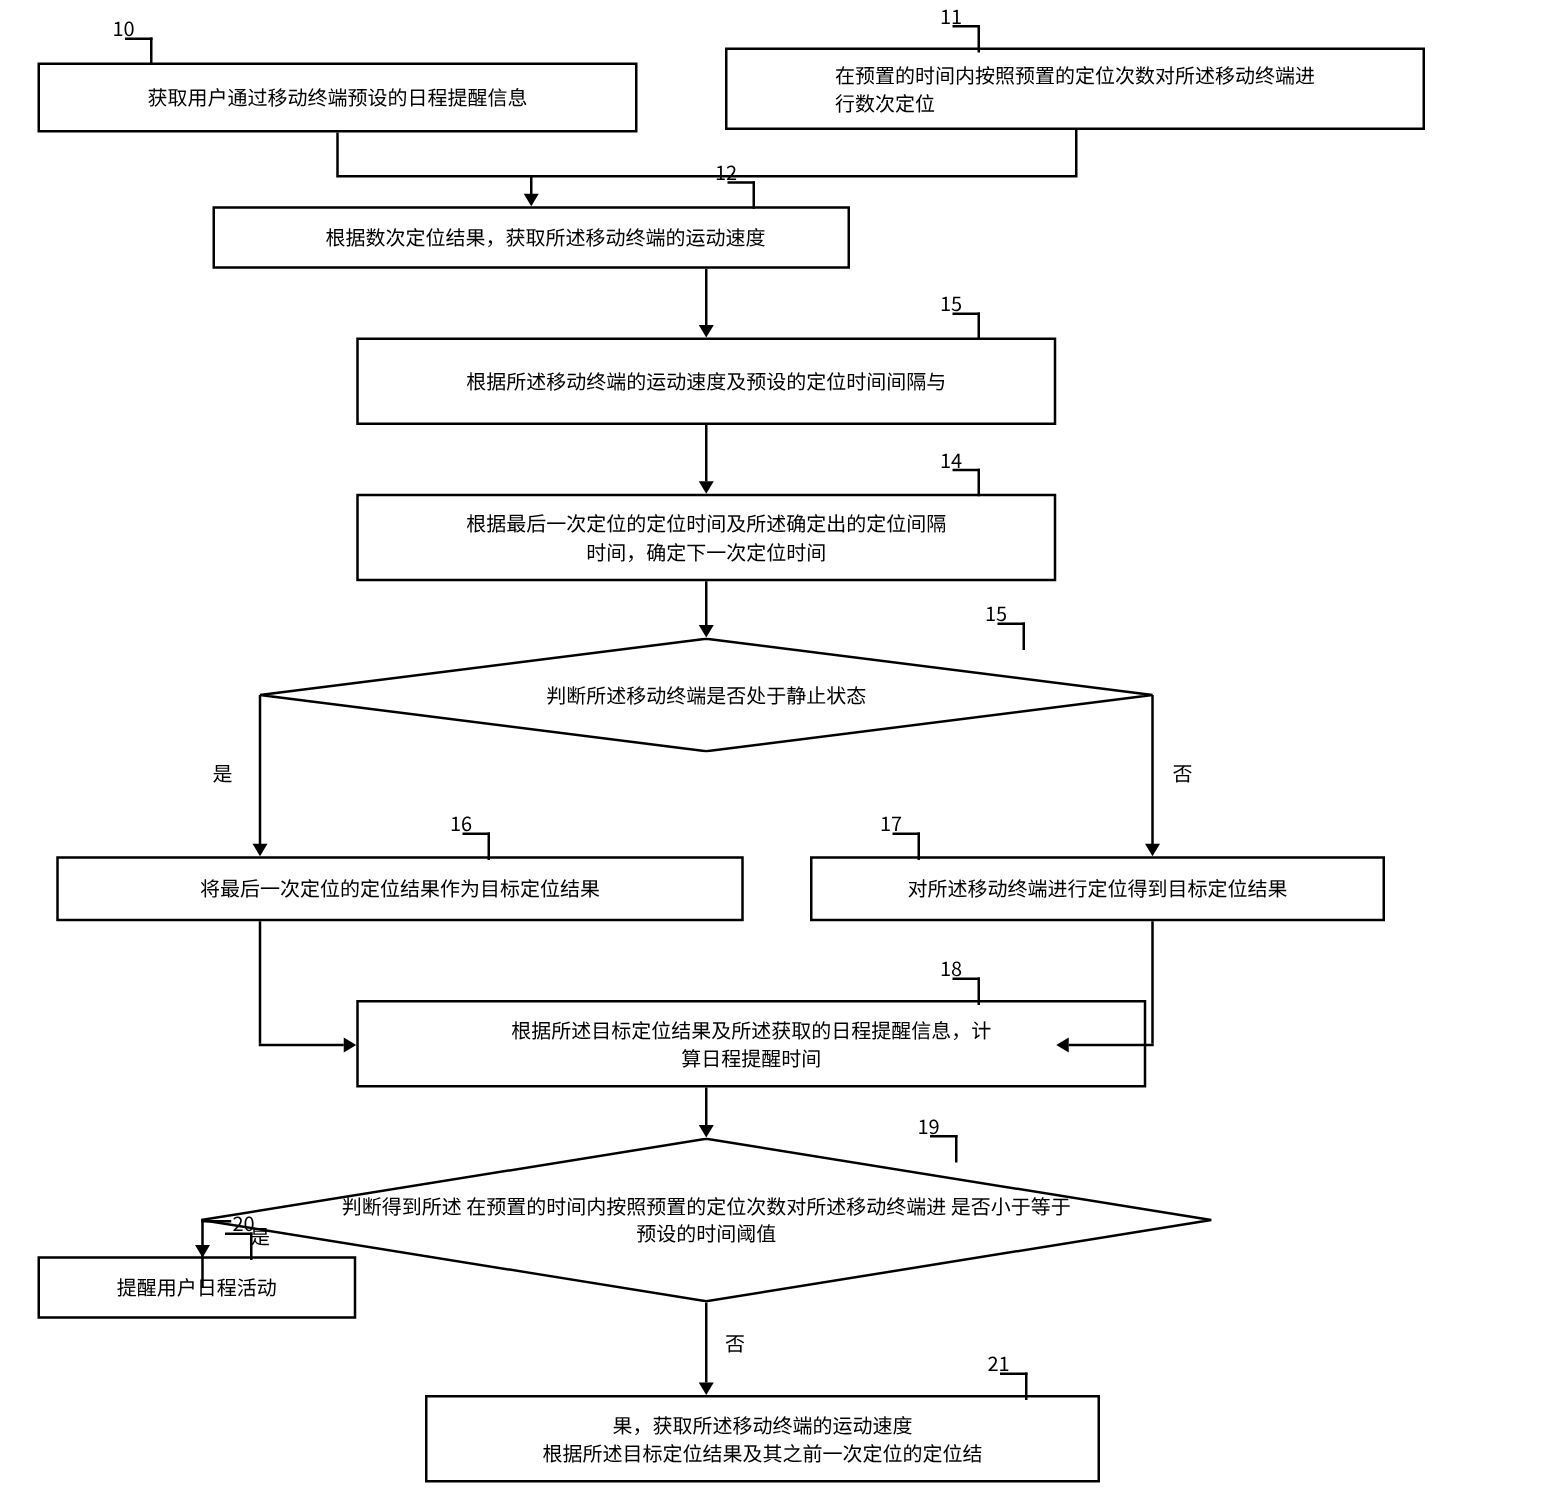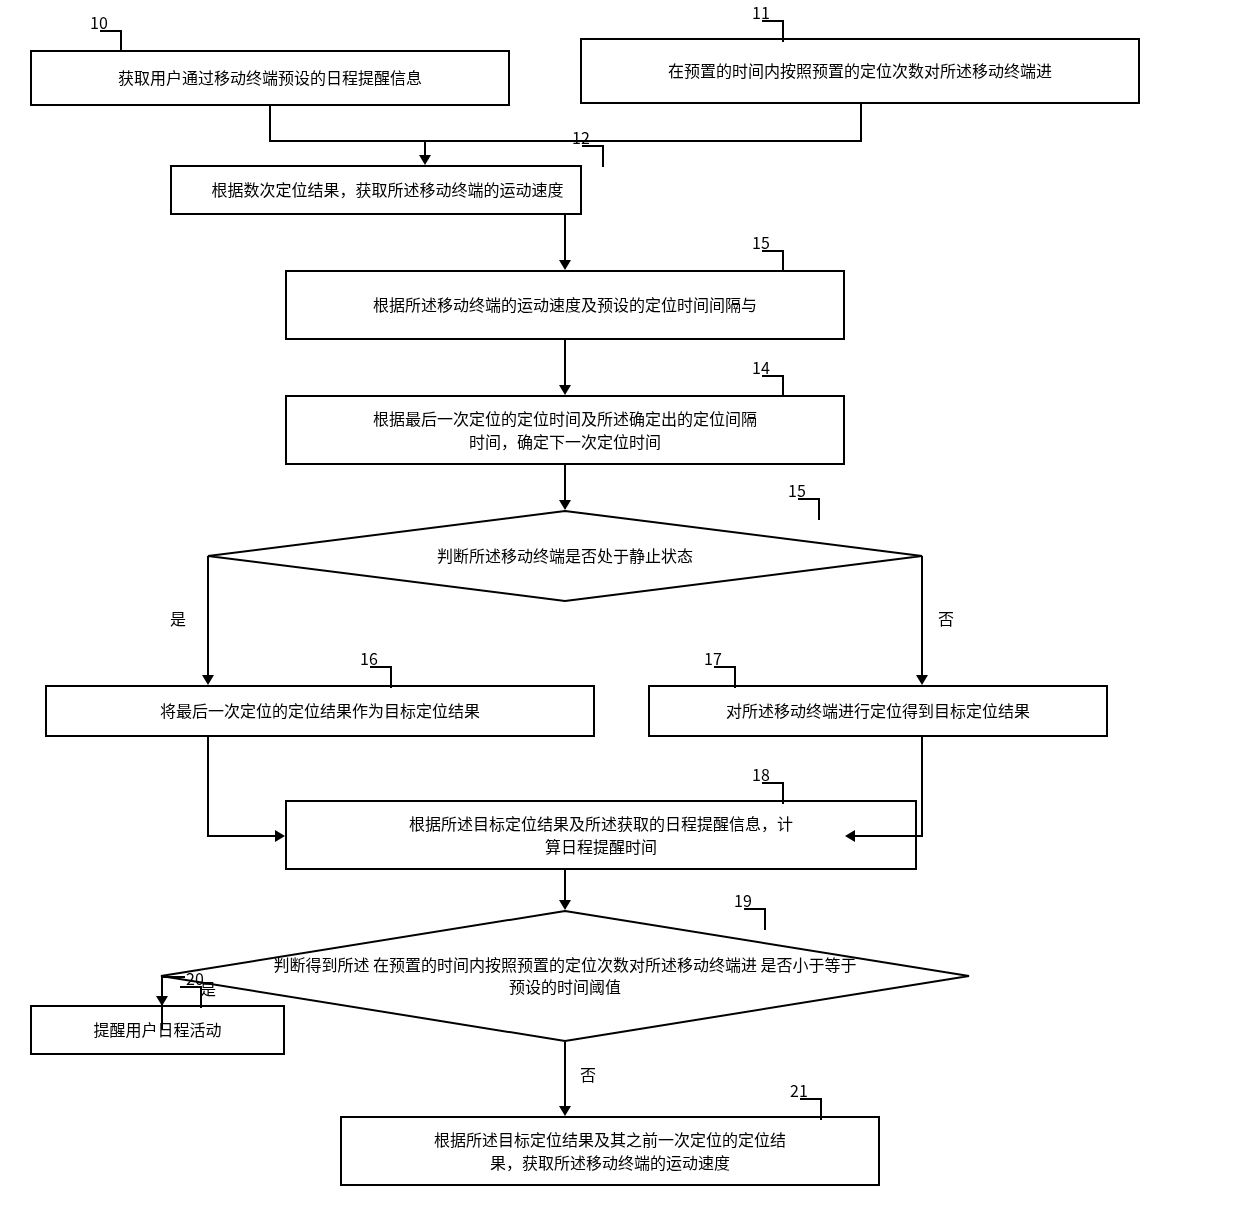--- a/index.html
+++ b/index.html
@@ -78,26 +78,27 @@
 
   <div class="box" style="left:30px; top:50px; width:480px; height:56px;">
     <span>获取用户通过移动终端预设的日程提醒信息</span>
   </div>
   <div class="hook" style="left:100px; top:30px;"></div>
   <div class="ref" style="left:90px; top:10px;">10</div>
 
   <div class="box" style="left:580px; top:38px; width:560px; height:66px;">
     <div>
       <span>在预置的时间内按照预置的定位次数对所述移动终端进</span>
+      <span>行数次定位</span>
     </div>
   </div>
   <div class="hook" style="left:762px; top:20px;"></div>
   <div class="ref" style="left:752px; top:0px;">11</div>
 
-  <div class="box center-text" style="left:170px; top:165px; width:412px; height:50px;padding-left:33px;">
+  <div class="box center-text" style="left:170px; top:165px; width:510px; height:50px;padding-left:33px;">
     <span>根据数次定位结果，获取所述移动终端的运动速度</span>
   </div>
   <div class="hook" style="left:582px; top:145px;"></div>
   <div class="ref" style="left:572px; top:125px;">12</div>
 
   <div class="box center-text" style="left:285px; top:270px; width:560px; height:70px;">
     <div>
       <span>根据所述移动终端的运动速度及预设的定位时间间隔与</span>
     </div>
   </div>
@@ -161,22 +162,22 @@
   <div class="ref" style="left:734px; top:888px;">19</div>
 
   <div class="box center-text" style="left:30px; top:1005px; width:255px; height:50px;">
     <span>提醒用户日程活动</span>
   </div>
   <div class="hook" style="left:180px; top:986px;"></div>
   <div class="ref" style="left:170px; top:966px;margin-left:16px;">20</div>
 
   <div class="box center-text" style="left:340px; top:1116px; width:540px; height:70px;">
     <div>
+      <span>果，获取所述移动终端的运动速度</span>
       <span>根据所述目标定位结果及其之前一次定位的定位结</span>
-      <span>果，获取所述移动终端的运动速度</span>
     </div>
   </div>
   <div class="hook" style="left:800px; top:1098px;"></div>
   <div class="ref" style="left:790px; top:1078px;">21</div>
 
   <div class="seg v" style="left:269px; top:106px; height:34px;"></div>
   <div class="seg h" style="left:269px; top:140px; width:156px;"></div>
   <div class="seg v" style="left:424px; top:140px; height:16px;"></div>
   <div class="arrow-head down" style="left:419px; top:155px;"></div>
 

